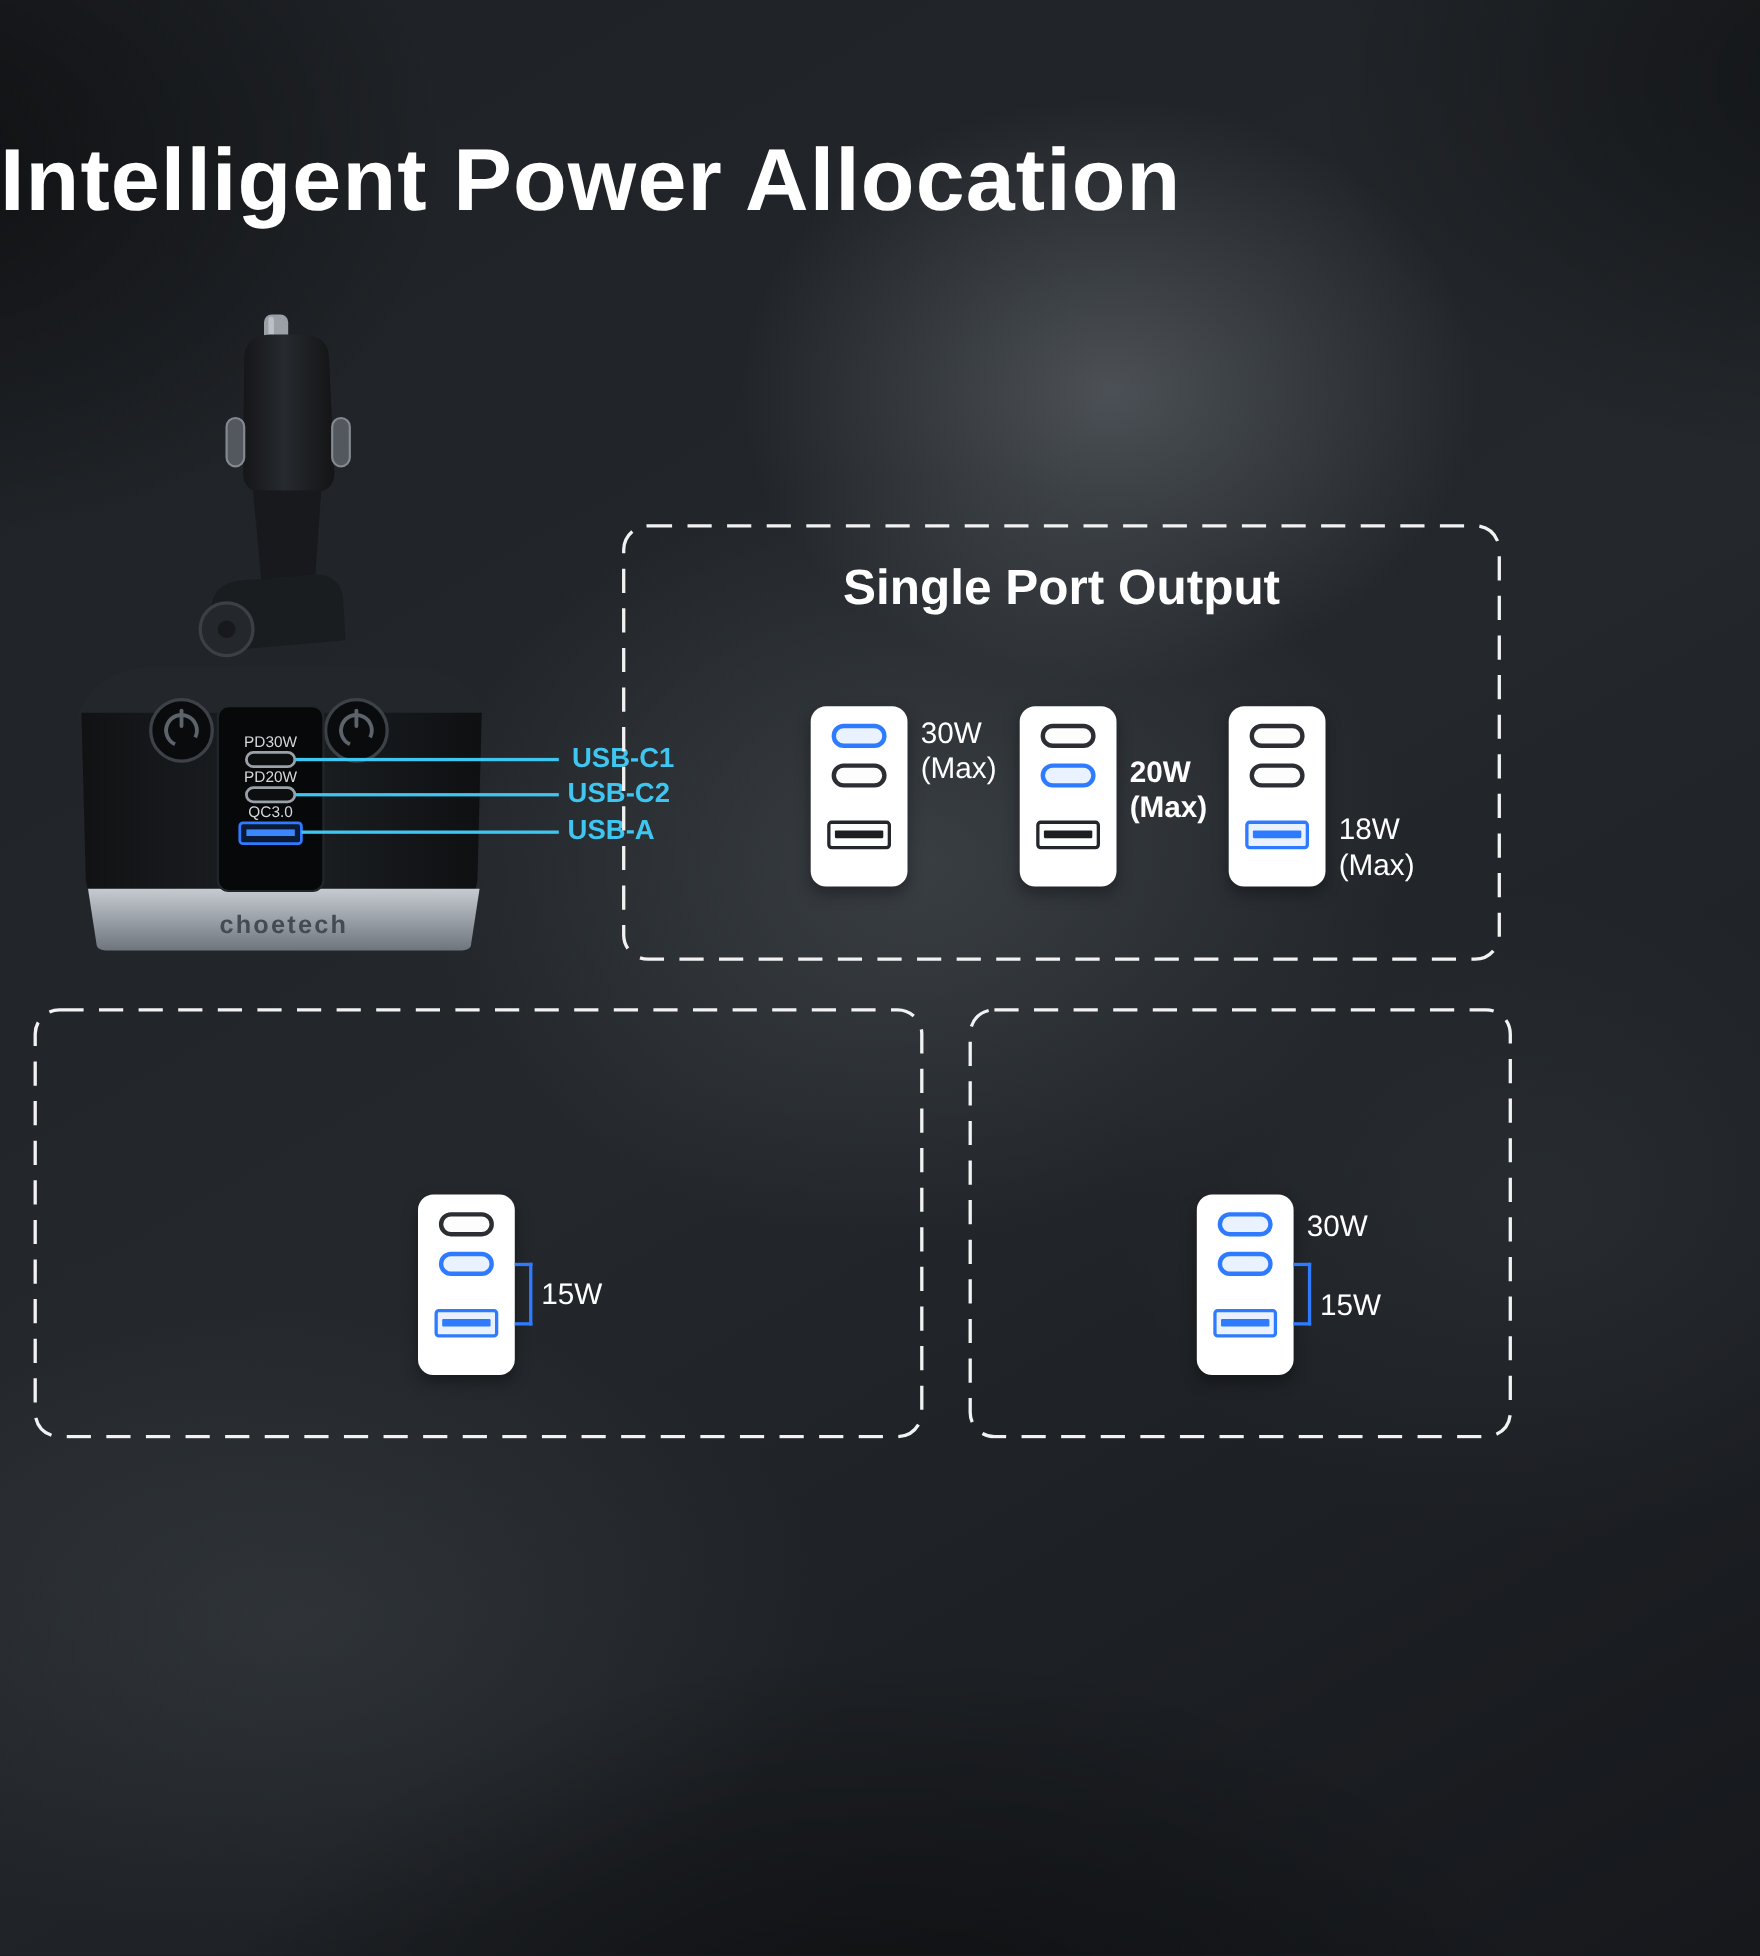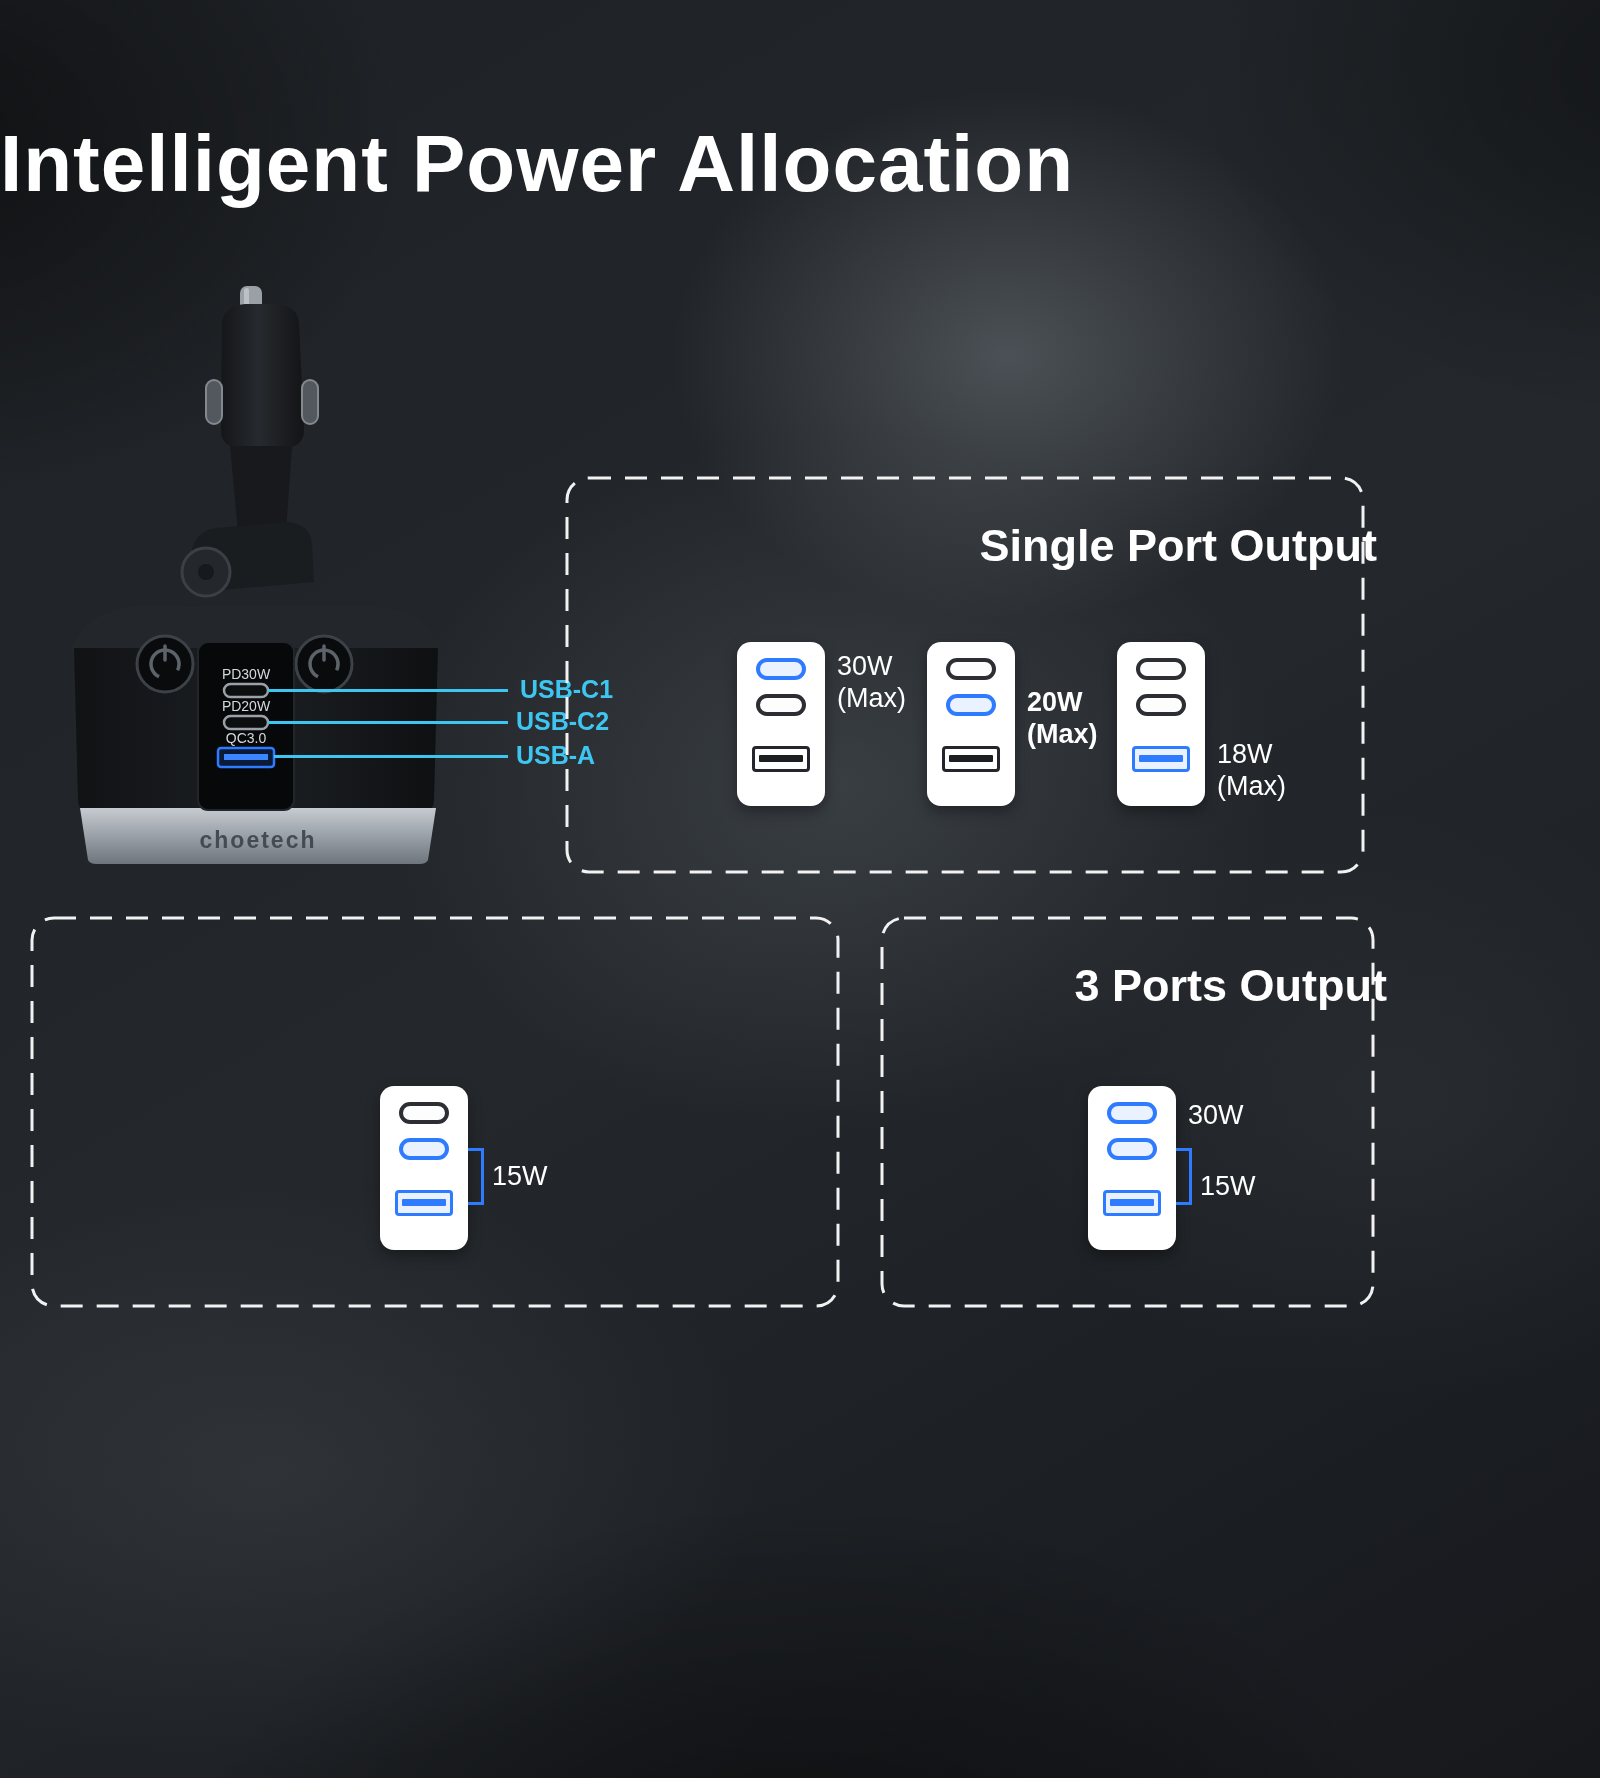--- a/index.html
+++ b/index.html
@@ -30,22 +30,22 @@
   .cl3{left:274px;top:755px;width:234px;}
   .callout-label{position:absolute;color:#3fc6f0;font-size:25px;font-weight:700;white-space:nowrap;}
   .cb1{left:520px;top:675px;}
   .cb2{left:516px;top:707px;}
   .cb3{left:516px;top:741px;text-align:center;}
 
   
   .box{position:absolute;}
   .box .dash{position:absolute;left:0;top:0;}
   .box-title{
-    position:absolute;top:32px;left:0;width:100%;margin:12px;
-    text-align:right;font-size:45px;font-weight:700;color:#ffffff;
+    position:absolute;top:32px;left:0;width:100%;margin:0;
+    text-align:center;font-size:45px;font-weight:700;color:#ffffff;
   }
   .box-single{left:565px;top:476px;width:800px;height:398px;}
   .box-two{left:30px;top:916px;width:810px;height:392px;}
   .box-three{left:880px;top:916px;width:495px;height:392px;}
 
   
   .dwrap{position:absolute;width:76px;height:164px;}
   .charger{
     position:absolute;left:0;top:0;width:88px;height:164px;background:#ffffff;
     border-radius:14px;box-shadow:0 6px 14px rgba(0,0,0,0.35);
@@ -198,21 +198,20 @@
       <div class="bracket-v" style="left:101px;top:62px;height:57px;"></div>
       <div class="bracket-h" style="left:88px;top:116px;width:16px;"></div>
       <div class="watt" style="left:112px;top:74px;">15W</div>
     </div>
   </section>
 
   <section class="box box-three">
     <svg class="dash" width="495" height="392">
       <rect x="2" y="2" width="491" height="388" rx="22" fill="none" stroke="#f2f2f2" stroke-width="3" stroke-dasharray="22 14"></rect>
     </svg>
-    <h2 class="box-title">3 Ports Output</h2>
 
     <div class="dwrap" style="left:208px;top:170px;">
       <div class="charger">
         <div class="port c c1 active"></div>
         <div class="port c c2 active"></div>
         <div class="port a active"></div>
       </div>
       <div class="watt" style="left:100px;top:13px;">30W</div>
       <div class="bracket-h" style="left:88px;top:62px;width:16px;"></div>
       <div class="bracket-v" style="left:101px;top:62px;height:57px;"></div>

